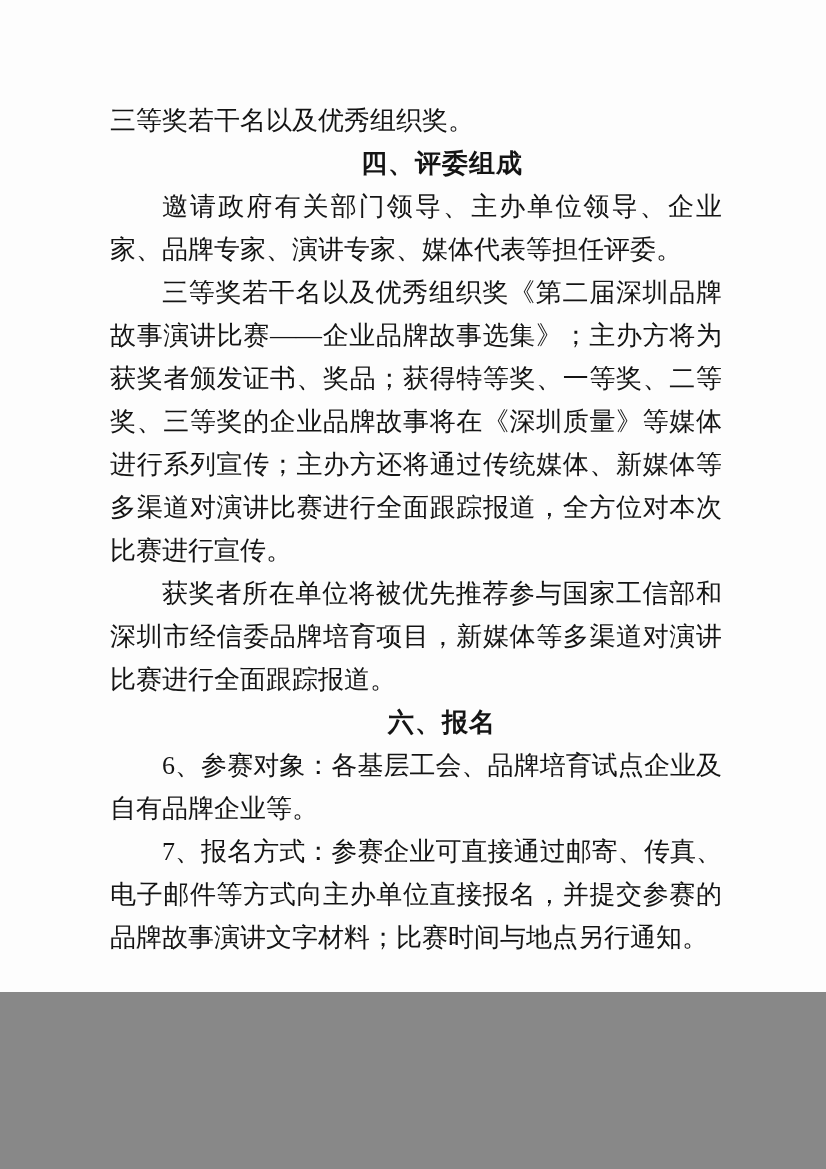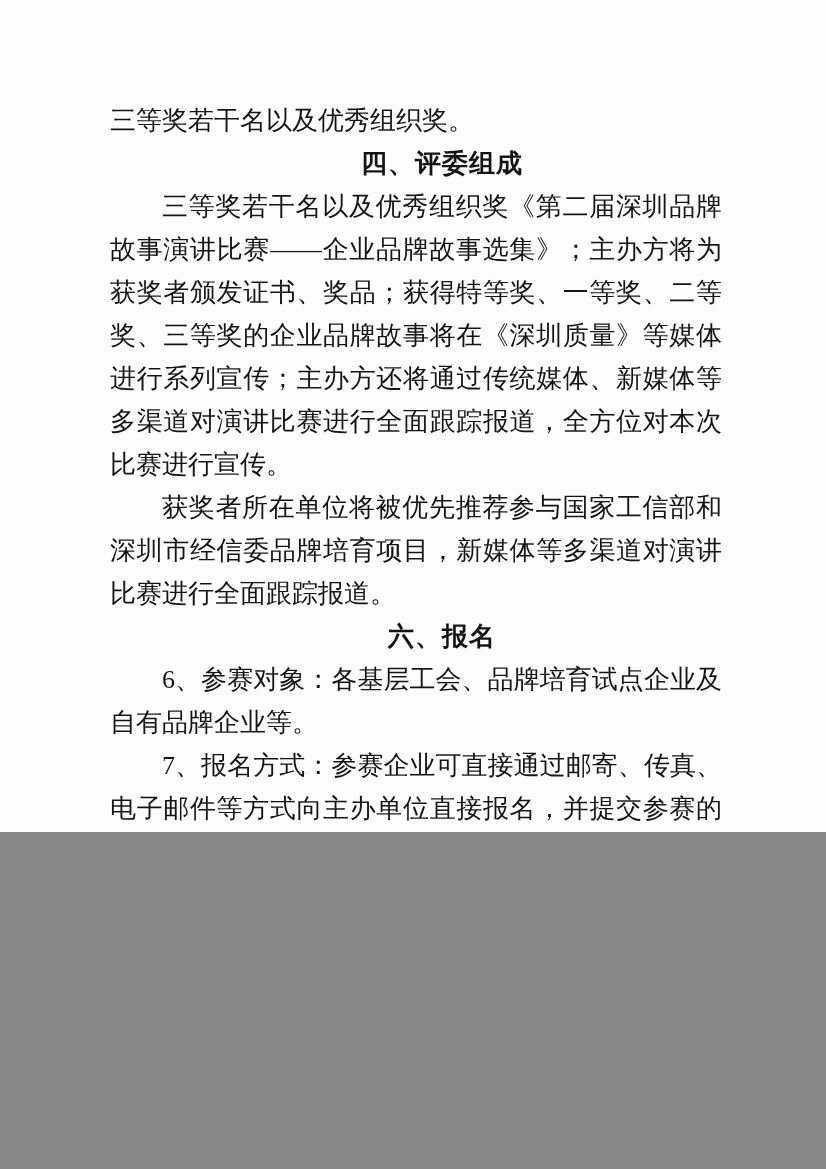--- a/index.html
+++ b/index.html
@@ -3,21 +3,21 @@
 <meta charset="utf-8">
 <style>
   html, body {
     margin: 0;
     padding: 0;
     background: #888;
   }
   .page {
     position: relative;
     width: 826px;
-    height: 832px;
+    height: 992px;
     margin: 0 auto;
     background: #fdfdfd;
     overflow: hidden;
   }
   .content {
     position: absolute;
     left: 110px;
     top: 99px;
     width: 612px;
   }
@@ -44,19 +44,20 @@
     letter-spacing: 1px;
   }
 </style>
 </head>
 <body>
 
 <div class="page">
   <div class="content" id="doc-content">
       <p class="para no-indent">三等奖若干名以及优秀组织奖。</p>
       <h2 class="heading">四、评委组成</h2>
+      <p class="para">邀请政府有关部门领导、主办单位领导、企业家、品牌专家、演讲专家、媒体代表等担任评委。</p>
       <p class="para">三等奖若干名以及优秀组织奖《第二届深圳品牌故事演讲比赛——企业品牌故事选集》；主办方将为获奖者颁发证书、奖品；获得特等奖、一等奖、二等奖、三等奖的企业品牌故事将在《深圳质量》等媒体进行系列宣传；主办方还将通过传统媒体、新媒体等多渠道对演讲比赛进行全面跟踪报道，全方位对本次比赛进行宣传。</p>
       <p class="para">获奖者所在单位将被优先推荐参与国家工信部和深圳市经信委品牌培育项目，新媒体等多渠道对演讲比赛进行全面跟踪报道。</p>
       <h2 class="heading">六、报名</h2>
       <p class="para">6、参赛对象：各基层工会、品牌培育试点企业及自有品牌企业等。</p>
       <p class="para">7、报名方式：参赛企业可直接通过邮寄、传真、电子邮件等方式向主办单位直接报名，并提交参赛的品牌故事演讲文字材料；比赛时间与地点另行通知。</p>
     </div>
 </div>
 
 </body></html>

